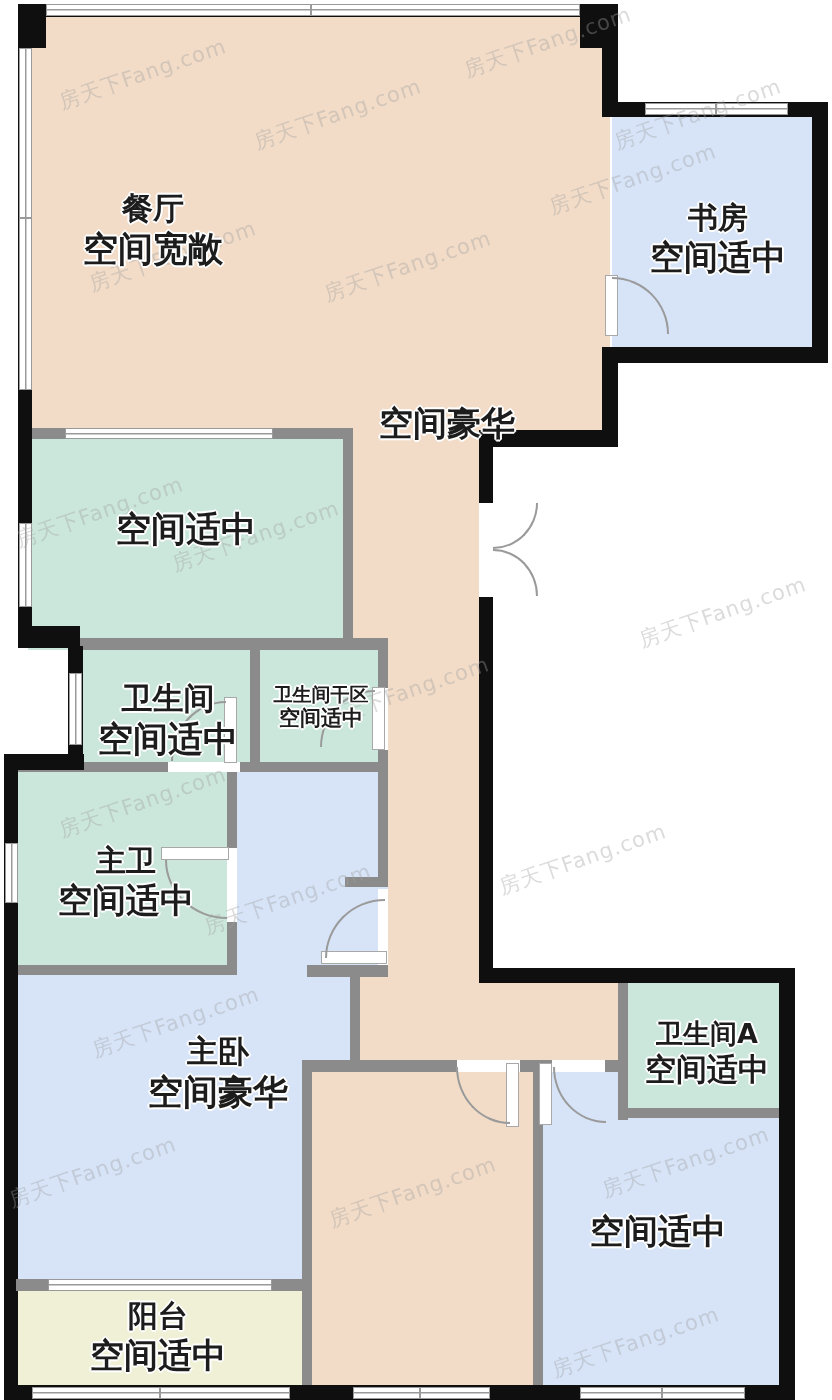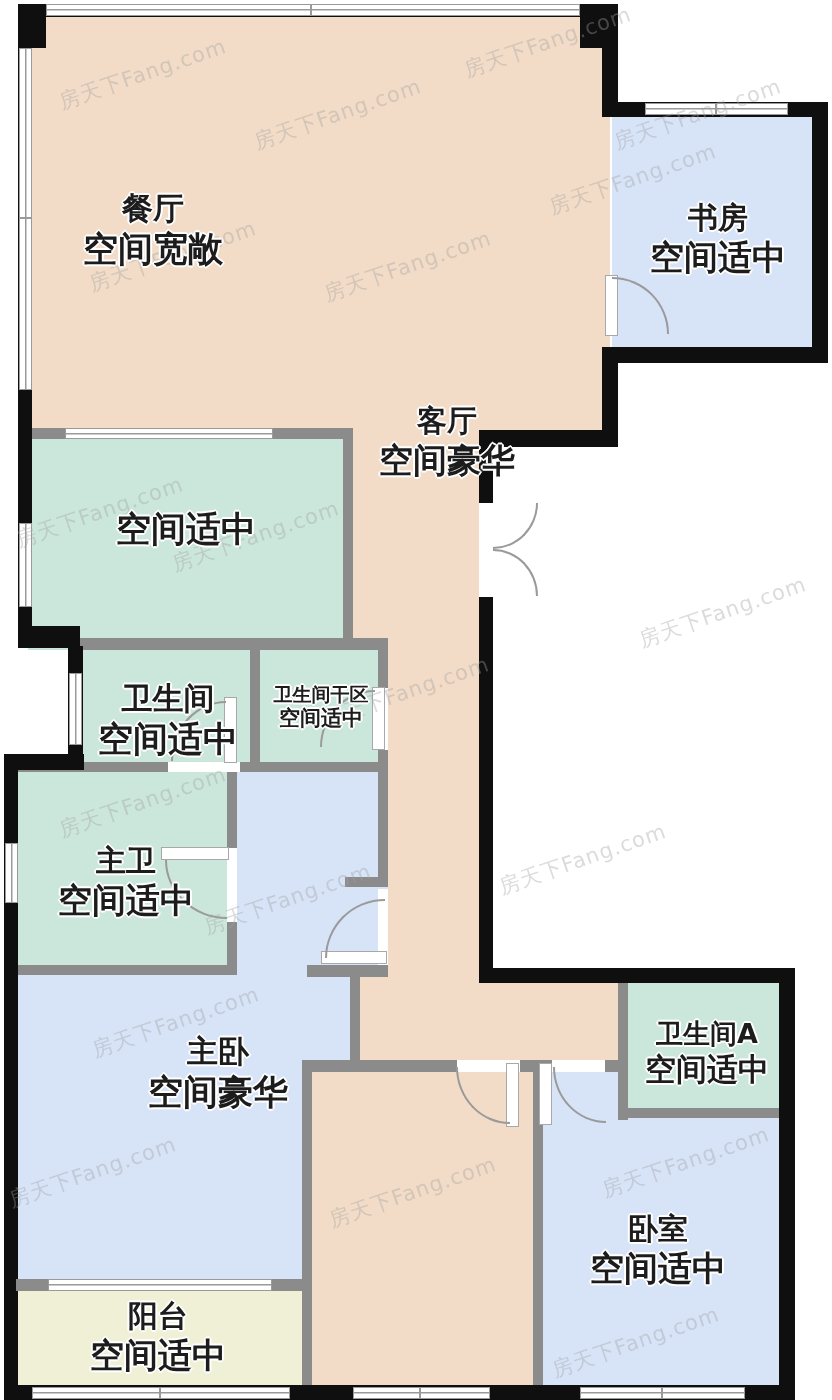--- a/index.html
+++ b/index.html
@@ -163,21 +163,20 @@
     <div class="wm" style="left: 548px; top: 1328px;">房天下Fang.com</div>
     <div class="room-label" style="left: -17px; top: 190px; width: 340px;">
       <span class="name" style="font-size: 31px;">餐厅</span>
       <span class="grade" style="font-size: 35px;">空间宽敞</span>
     </div>
     <div class="room-label" style="left: 548px; top: 200px; width: 340px;">
       <span class="name" style="font-size: 30px;">书房</span>
       <span class="grade" style="font-size: 34px;">空间适中</span>
     </div>
     <div class="room-label" style="left: 277px; top: 403px; width: 340px;">
-      <span class="name" style="font-size: 30px;">客厅</span>
       <span class="grade" style="font-size: 34px;">空间豪华</span>
     </div>
     <div class="room-label" style="left: 16px; top: 508px; width: 340px;">
       <span class="grade" style="font-size: 35px;">空间适中</span>
     </div>
     <div class="room-label" style="left: -2px; top: 680px; width: 340px;">
       <span class="name" style="font-size: 31px;">卫生间</span>
       <span class="grade" style="font-size: 35px;">空间适中</span>
     </div>
     <div class="room-label" style="left: 151px; top: 683px; width: 340px;">
@@ -190,20 +189,19 @@
     </div>
     <div class="room-label" style="left: 48px; top: 1033px; width: 340px;">
       <span class="name" style="font-size: 31px;">主卧</span>
       <span class="grade" style="font-size: 35px;">空间豪华</span>
     </div>
     <div class="room-label" style="left: 537px; top: 1018px; width: 340px;">
       <span class="name" style="font-size: 27px;">卫生间A</span>
       <span class="grade" style="font-size: 31px;">空间适中</span>
     </div>
     <div class="room-label" style="left: 488px; top: 1211px; width: 340px;">
-      <span class="name" style="font-size: 30px;">卧室</span>
       <span class="grade" style="font-size: 34px;">空间适中</span>
     </div>
     <div class="room-label" style="left: -12px; top: 1298px; width: 340px;">
       <span class="name" style="font-size: 30px;">阳台</span>
       <span class="grade" style="font-size: 34px;">空间适中</span>
     </div>
   </div>
 
 </body></html>

